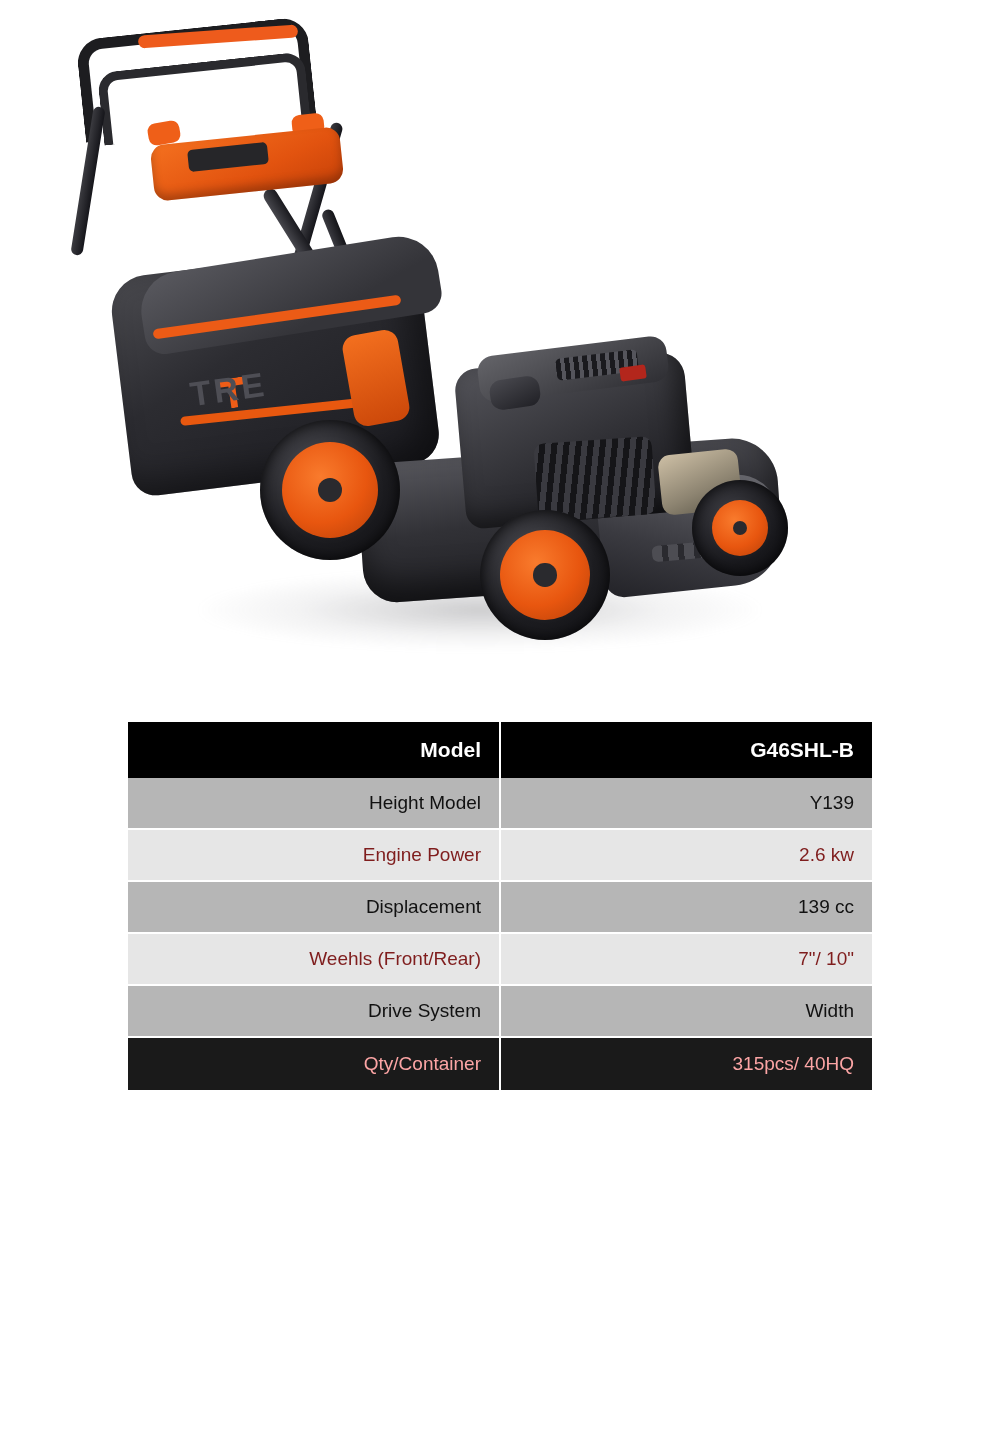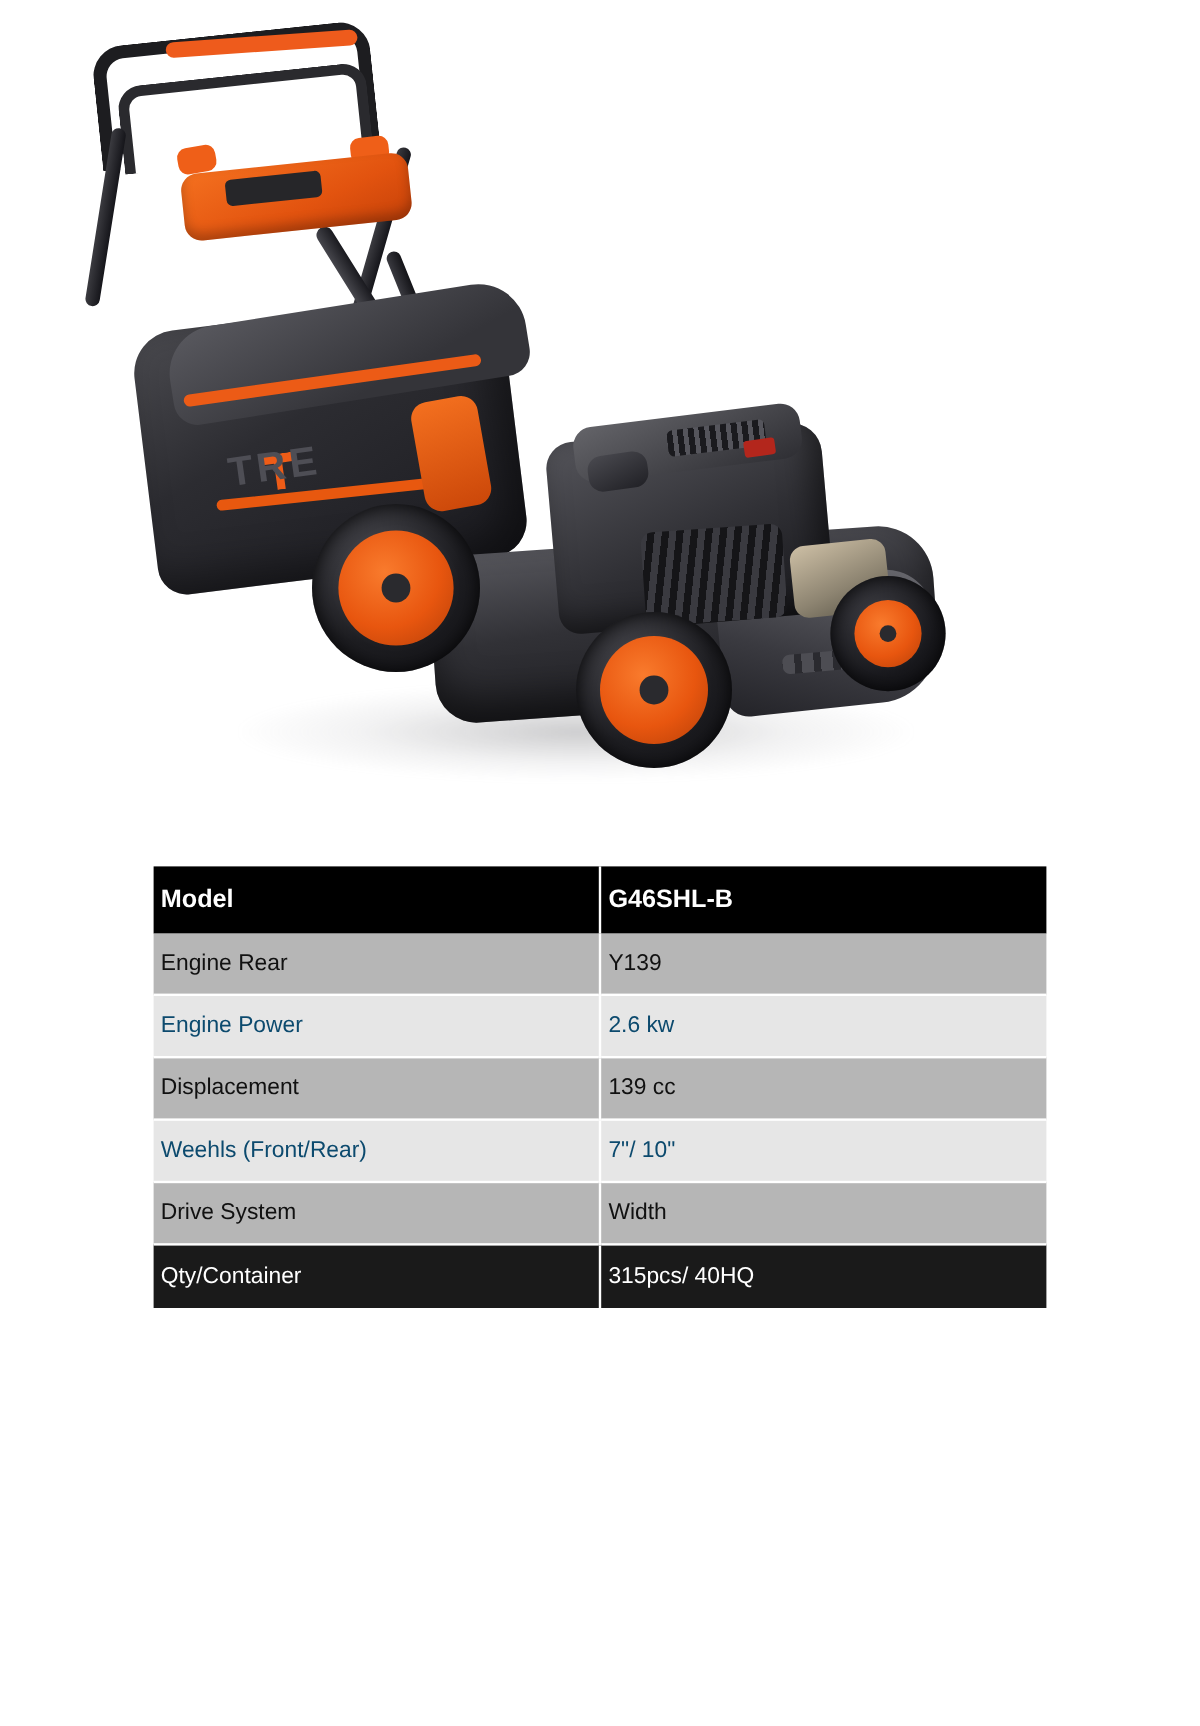--- a/index.html
+++ b/index.html
@@ -381,49 +381,49 @@
     width: 744px;
   }
   table.spec-table {
     width: 744px;
     border-collapse: collapse;
     table-layout: fixed;
   }
   table.spec-table td {
     height: 50px;
     font-size: 19px;
-    text-align: left;
+    text-align: right;
     vertical-align: middle;
-    padding: 0 6px;
+    padding: 0 18px;
     margin-left: 36px;
   }
   table.spec-table col.c1 { width: 372px; }
   table.spec-table col.c2 { width: 372px; }
 
   tr.header-row td {
     background: #000000;
     color: #ffffff;
     font-weight: bold;
     font-size: 21px;
     height: 56px;
   }
   tr.header-row td.sep {
     border-right: 2px solid #ffffff;
   }
   tr.footer-row td {
     background: #1a1a1a;
-    color: #ffffff;
+    color: #fca5a5;
     font-size: 19px;
     height: 52px;
   }
   tr.footer-row td.sep {
     border-right: 2px solid #ffffff;
   }
   tr.row-dark td { background: #b6b6b6; color: #111111; }
-  tr.row-light td { background: #e6e6e6; color: #0c4a6e; }
+  tr.row-light td { background: #e6e6e6; color: #7f1d1d; }
   tr.row-dark td.sep, tr.row-light td.sep { border-right: 2px solid #ffffff; }
   tr.row-dark, tr.row-light { border-bottom: 2px solid #ffffff; }
 </style>
 </head>
 <body>
 
 <div class="product-figure">
   <div class="mower">
 
     <div class="shadow-blob"></div>
@@ -478,21 +478,21 @@
         <col class="c1">
         <col class="c2">
       </colgroup>
     <tbody>
       <tr class="header-row">
         <td class="sep">Model</td>
         <td>G46SHL-B</td>
       </tr>
 
       <tr class="row-dark">
-        <td class="sep">Engine Rear</td>
+        <td class="sep">Height Model</td>
         <td>Y139</td>
       </tr>
       <tr class="row-light">
         <td class="sep">Engine Power</td>
         <td>2.6 kw</td>
       </tr>
       <tr class="row-dark">
         <td class="sep">Displacement</td>
         <td>139 cc</td>
       </tr>

